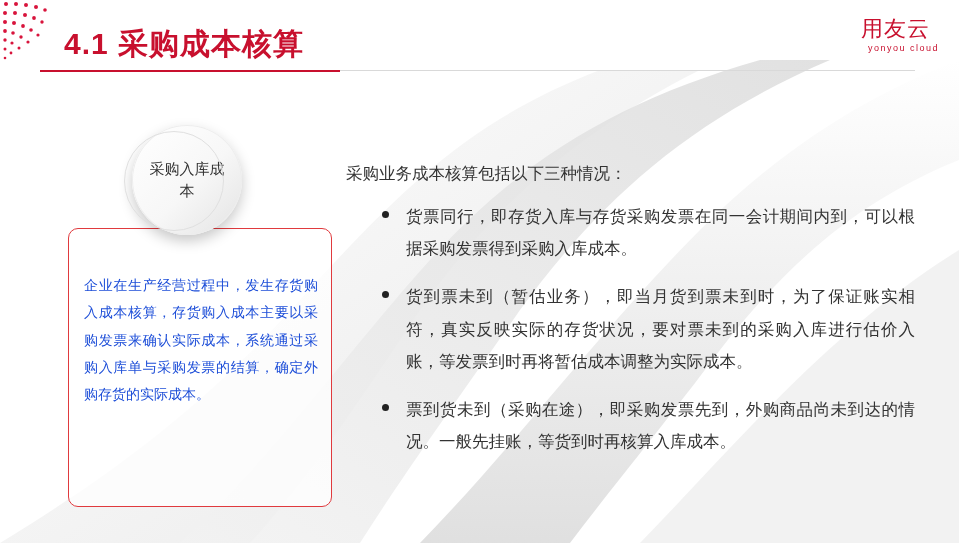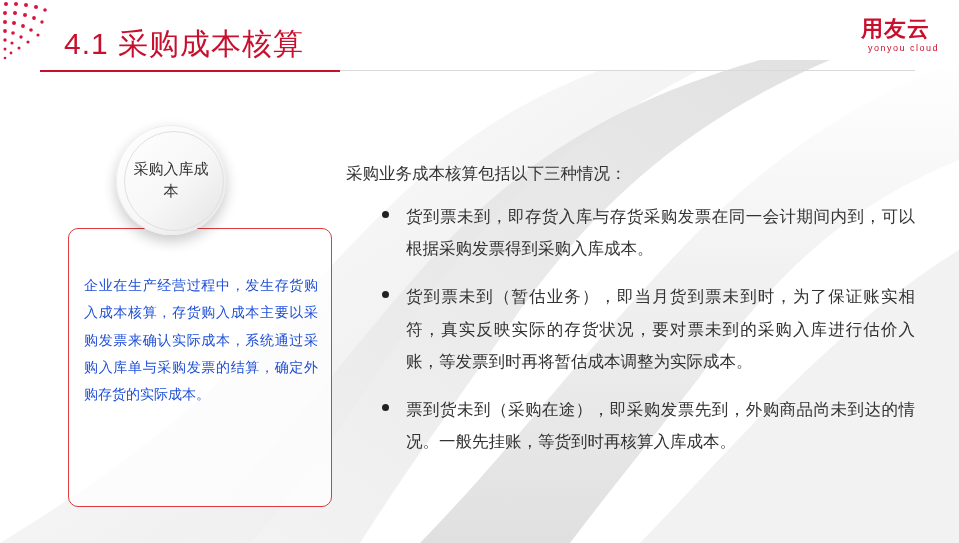--- a/index.html
+++ b/index.html
@@ -39,21 +39,21 @@
     width: 80px;
     height: 80px;
   }
 
   
   .title {
     position: absolute;
     left: 64px;
     top: 24px;
     font-size: 30px;
-    font-weight: normal;
+    font-weight: bold;
     color: #c8102e;
     letter-spacing: 1px;
     white-space: nowrap;
   }
   .title-underline {
     position: absolute;
     left: 40px;
     top: 70px;
     width: 300px;
     height: 2px;
@@ -69,36 +69,36 @@
   
   .logo {
     position: absolute;
     right: 20px;
     top: 18px;
     text-align: center;
     line-height: 1;
   }
   .logo-main {
     font-size: 22px;
-    font-weight: bold;
+    font-weight: normal;
     color: #c8102e;
     letter-spacing: 1px;
   }
   .logo-sub {
     margin-top: 4px;
     font-size: 9px;
     color: #c8102e;
     letter-spacing: 1.5px;
     margin-left: 16px;
   }
 
   
   .badge {
     position: absolute;
-    left: 116px;
+    left: 132px;
     top: 125px;
     width: 110px;
     height: 110px;
     border-radius: 50%;
     background: linear-gradient(135deg,#ffffff 0%,#f7f7f7 55%,#e3e3e3 100%);
     box-shadow: 0 6px 14px rgba(0,0,0,0.22), inset 0 0 0 1px #ededed;
     display: flex;
     align-items: center;
     justify-content: center;
     text-align: center;
@@ -255,21 +255,21 @@
   </div>
   <div class="badge-inner"></div>
 
   <div class="left-box"></div>
   <div class="left-box-text">企业在生产经营过程中，发生存货购入成本核算，存货购入成本主要以采购发票来确认实际成本，系统通过采购入库单与采购发票的结算，确定外购存货的实际成本。</div>
 
   <div class="right-lead">采购业务成本核算包括以下三种情况：</div>
   <ul class="bullets">
     <li>
       <span class="dot"></span>
-      <span>货到票未到，即存货入库与存货采购发票在同一会计期间内到，可以根据采购发票得到采购入库成本。</span>
+      <span>货票同行，即存货入库与存货采购发票在同一会计期间内到，可以根据采购发票得到采购入库成本。</span>
     </li>
     <li>
       <span class="dot"></span>
       <span>货到票未到（暂估业务），即当月货到票未到时，为了保证账实相符，真实反映实际的存货状况，要对票未到的采购入库进行估价入账，等发票到时再将暂估成本调整为实际成本。</span>
     </li>
     <li>
       <span class="dot"></span>
       <span>票到货未到（采购在途），即采购发票先到，外购商品尚未到达的情况。一般先挂账，等货到时再核算入库成本。</span>
     </li>
   </ul>

